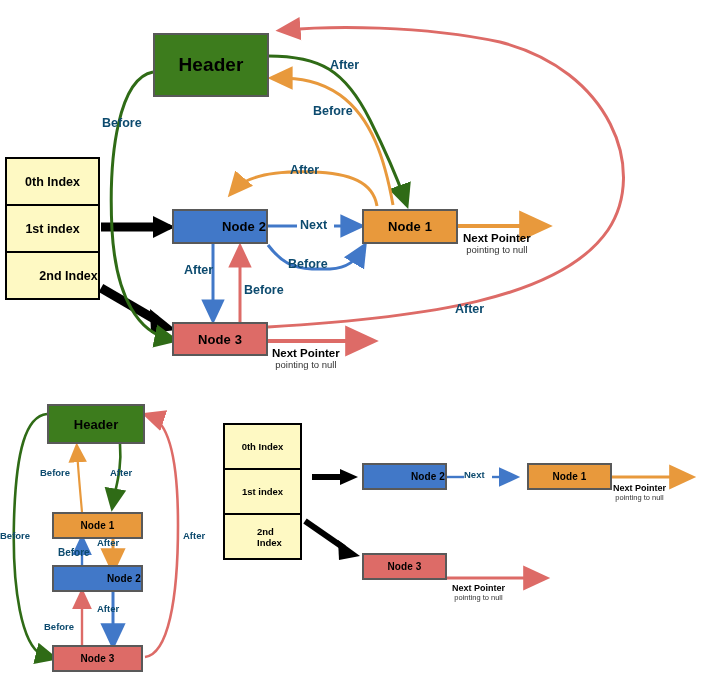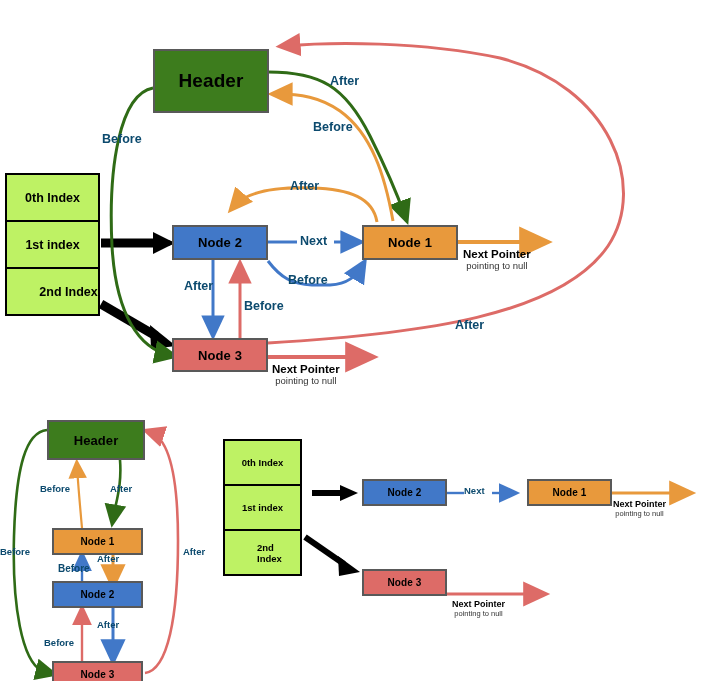--- a/index.html
+++ b/index.html
@@ -1,38 +1,38 @@
 <!DOCTYPE html>
 <html><head>
 <meta charset="utf-8">
 <style>
   html,body{margin:0;padding:0;background:#ffffff;}
   body{
     width:707px;height:681px;position:relative;overflow:hidden;
     font-family:"Liberation Sans", sans-serif;
   }
-  #stage{position:absolute;left:0;top:16px;width:707px;height:512px;}
+  #stage{position:absolute;left:0;top:0;width:707px;height:512px;}
   svg.layer{position:absolute;left:0;top:0;width:707px;height:681px;overflow:visible;}
 
   
   .nodebox{
     position:absolute;box-sizing:border-box;
     border:2px solid #595959;
     display:flex;align-items:center;justify-content:center;
     color:#000;font-weight:bold;text-align:center;
     letter-spacing:.1px;z-index:5;
   }
   .green{background:#3d7c1d;}
-  .blue{background:#4178c8;}
+  .blue{background:#4178c8;justify-content:flex-end;}
   .orange{background:#e8993c;}
   .red{background:#dd6b67;}
 
   
   .indextable{
-    position:absolute;box-sizing:border-box;background:#bef264;
+    position:absolute;box-sizing:border-box;background:#fef9c3;
     border:2px solid #000;z-index:5;display:flex;flex-direction:column;
   }
   .indextable .cell{
     flex:1;display:flex;align-items:center;justify-content:center;
     border-bottom:2px solid #000;color:#000;font-weight:bold;box-sizing:border-box;
   }
   .indextable .cell:last-child{border-bottom:none;margin-left:32px;}
 
   
   .lbl{

